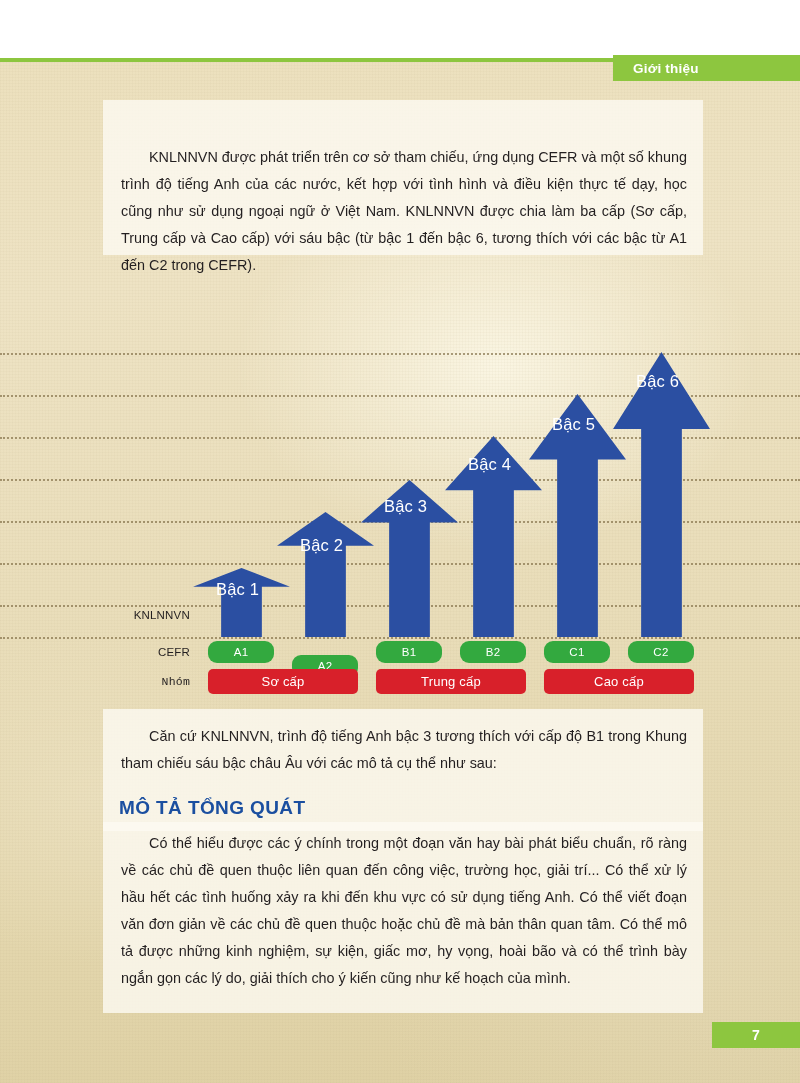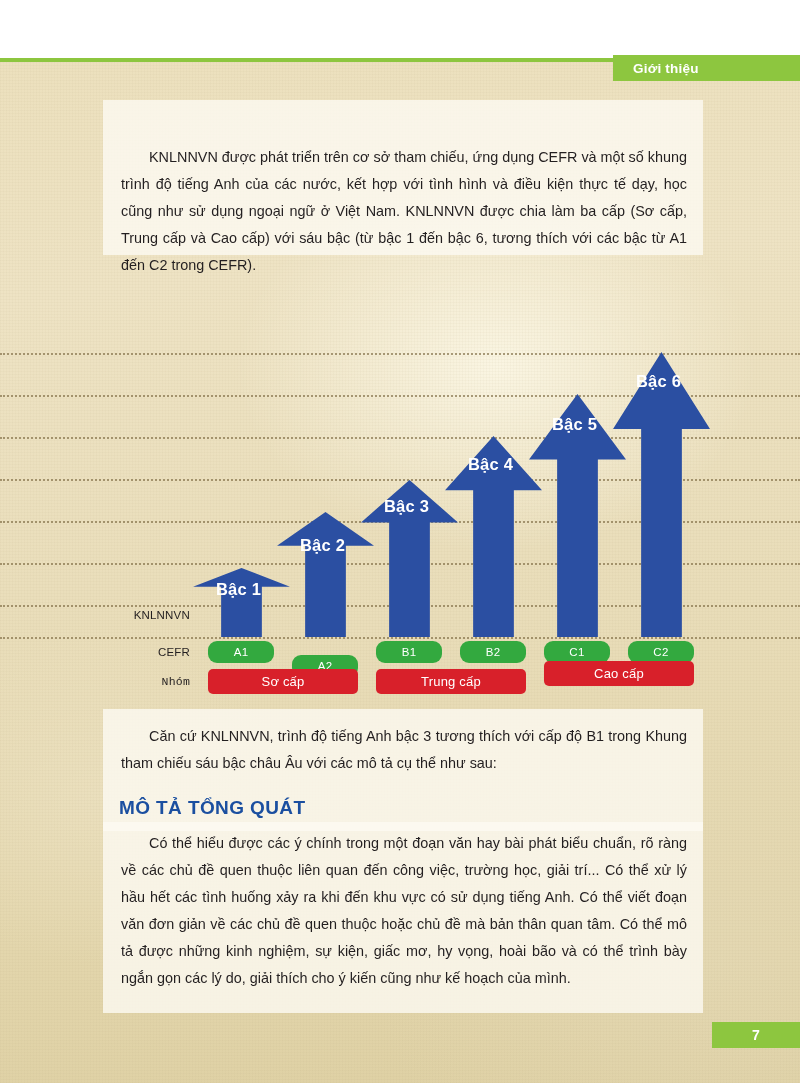--- a/index.html
+++ b/index.html
@@ -118,21 +118,21 @@
     position: absolute;
     background: #2b4fa2;
     clip-path: polygon(
       29% 100%, 29% 27%, 0% 27%, 50% 0%, 100% 27%, 71% 27%, 71% 100%
     );
   }
   .arrow-label {
     position: absolute;
     color: #ffffff;
     font-size: 16.5px;
-    font-weight: bold;
+    font-weight: normal;
     white-space: nowrap;
     letter-spacing: .2px;
   }
 
   .rowlabel {
     position: absolute;
     color: #231f20;
     font-size: 11.5px;
     text-align: right;
     white-space: nowrap;
@@ -226,21 +226,21 @@
 
     <div class="cefr-box" style="left:208px; top:301px; width:66px;">A1</div>
     <div class="cefr-box" style="left:292px; top:315px; width:66px;">A2</div>
     <div class="cefr-box" style="left:376px; top:301px; width:66px;">B1</div>
     <div class="cefr-box" style="left:460px; top:301px; width:66px;">B2</div>
     <div class="cefr-box" style="left:544px; top:301px; width:66px;">C1</div>
     <div class="cefr-box" style="left:628px; top:301px; width:66px;">C2</div>
 
     <div class="group-box" style="left:208px; top:329px; width:150px;">Sơ cấp</div>
     <div class="group-box" style="left:376px; top:329px; width:150px;">Trung cấp</div>
-    <div class="group-box" style="left:544px; top:321px; width:150px;">Cao cấp</div>
+    <div class="group-box" style="left:544px; top:329px; width:150px;">Cao cấp</div>
 
   </div>
 
   <div class="panel" id="panel-mid"></div>
   <div class="para" id="p-mid">Căn cứ KNLNNVN, trình độ tiếng Anh bậc 3 tương thích với cấp độ B1 trong Khung tham chiếu sáu bậc châu Âu với các mô tả cụ thể như sau:</div>
   <div id="h-mota">MÔ TẢ TỔNG QUÁT</div>
 
   <div class="panel" id="panel-desc"></div>
   <div class="para" id="p-desc">Có thể hiểu được các ý chính trong một đoạn văn hay bài phát biểu chuẩn, rõ ràng về các chủ đề quen thuộc liên quan đến công việc, trường học, giải trí... Có thể xử lý hầu hết các tình huống xảy ra khi đến khu vực có sử dụng tiếng Anh. Có thể viết đoạn văn đơn giản về các chủ đề quen thuộc hoặc chủ đề mà bản thân quan tâm. Có thể mô tả được những kinh nghiệm, sự kiện, giấc mơ, hy vọng, hoài bão và có thể trình bày ngắn gọn các lý do, giải thích cho ý kiến cũng như kế hoạch của mình.</div>
 

